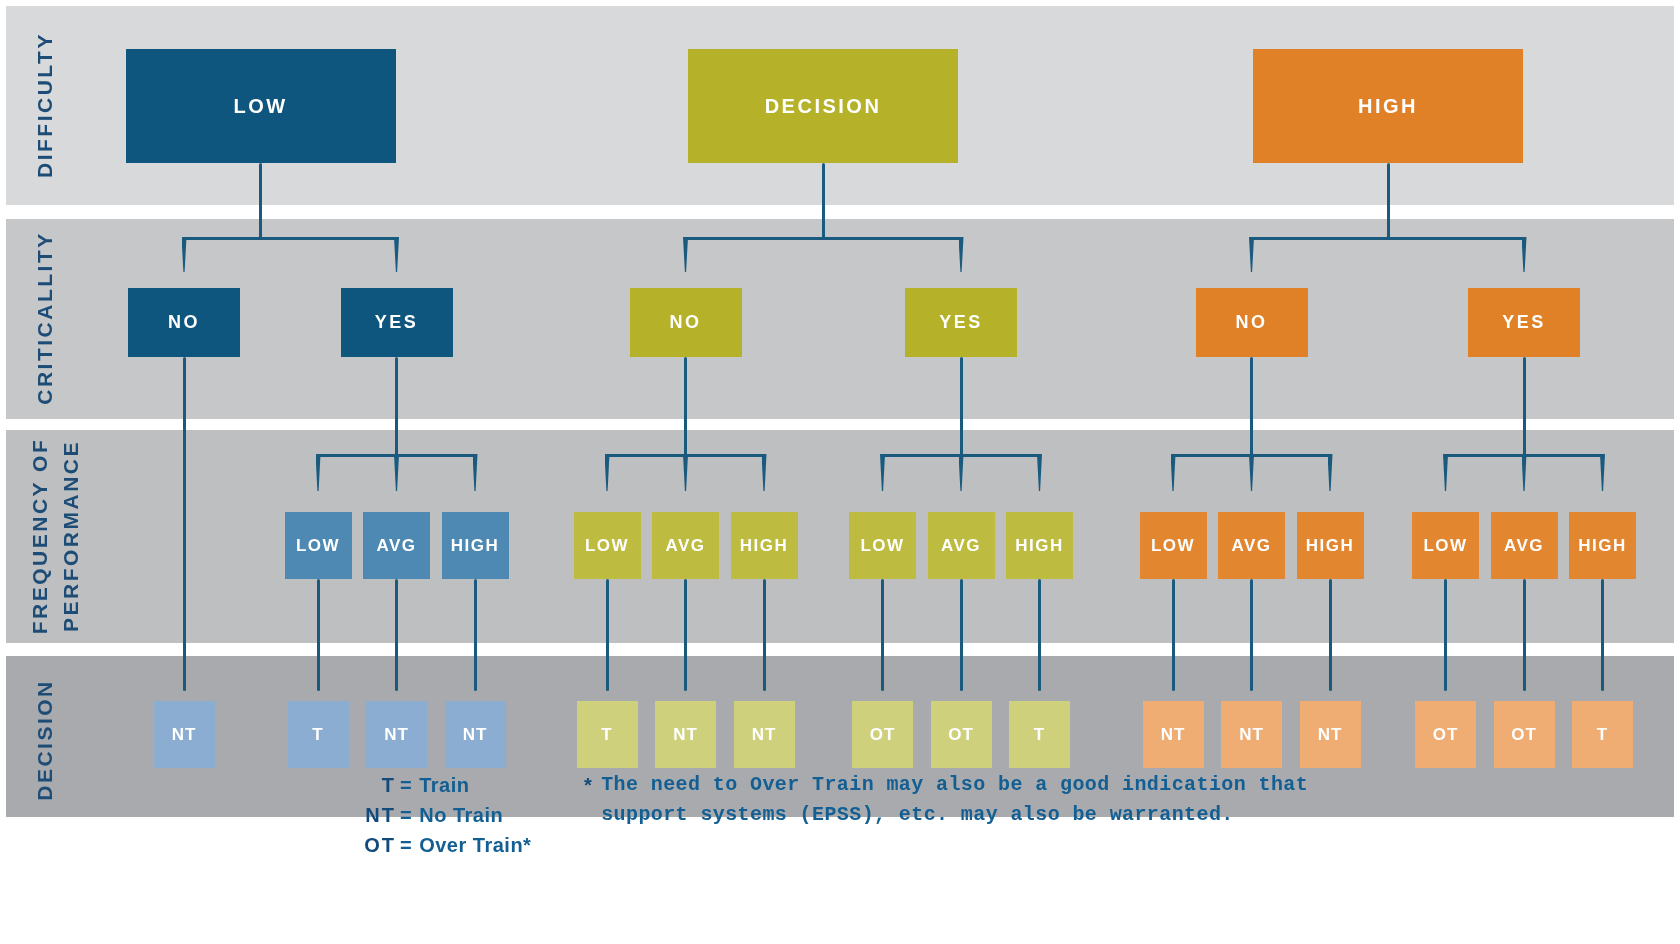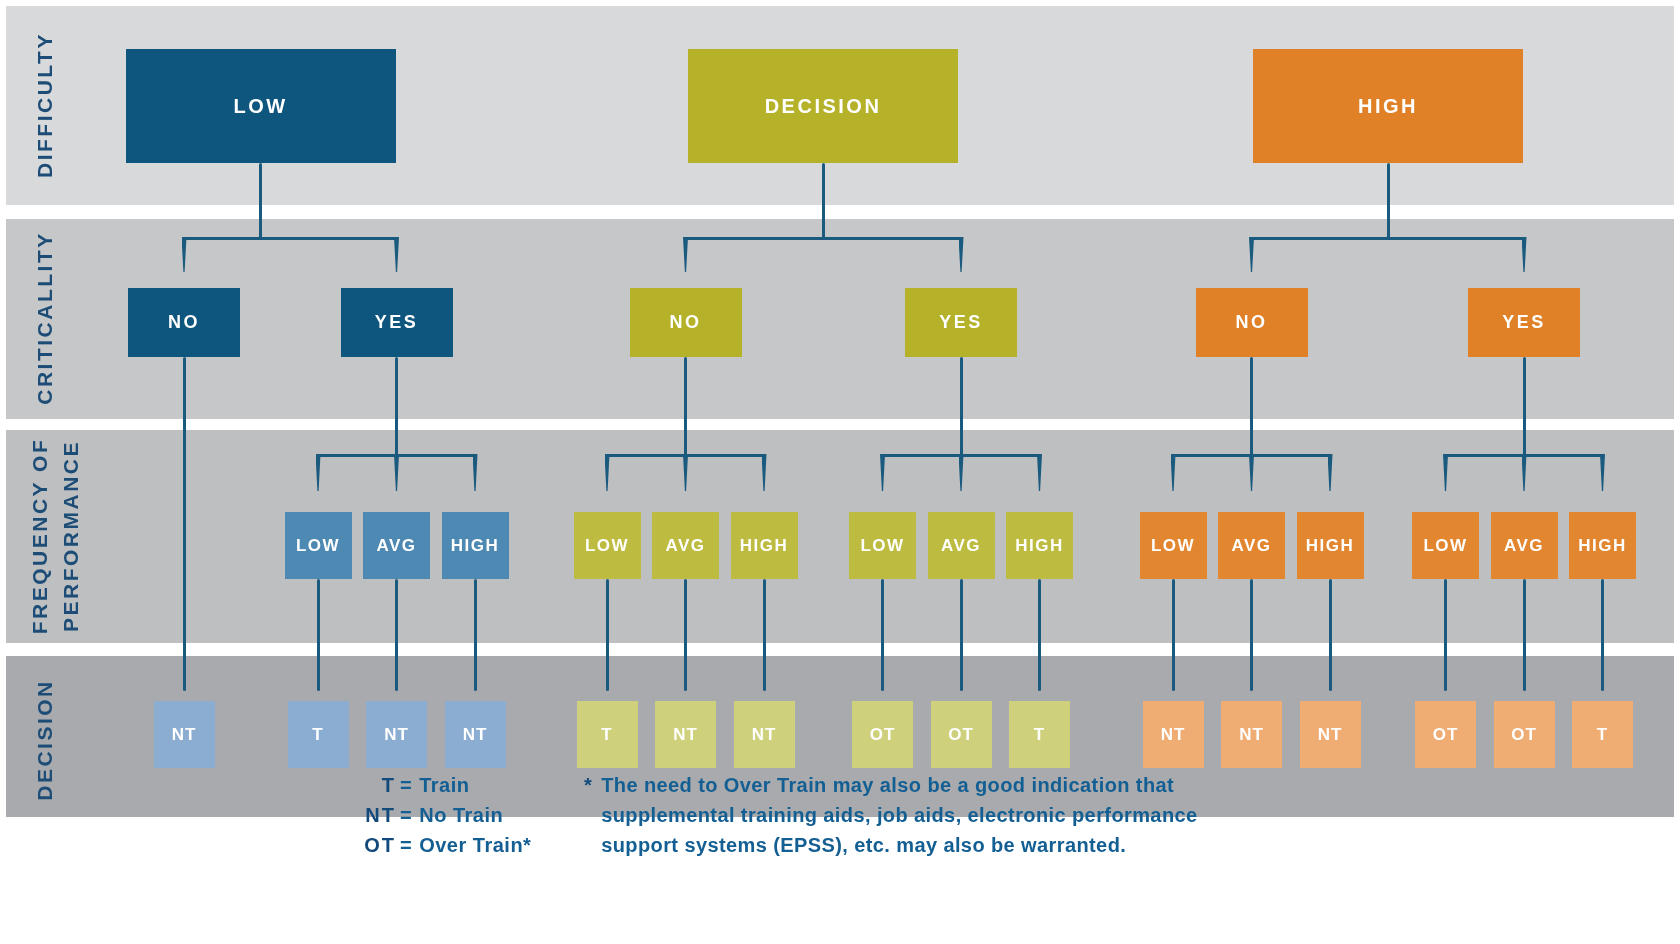--- a/index.html
+++ b/index.html
@@ -66,21 +66,21 @@
     position: absolute;
     left: 584px;
     top: 770px;
     color: var(--c-legend-text);
     font-size: 20px;
     font-weight: bold;
     letter-spacing: 0.4px;
     display: flex;
   }
   .fn-marker { color: var(--c-legend-abbr); margin-right: 9px; line-height: 30px; }
-  .fn-line { height: 30px; line-height: 30px; white-space: nowrap; }
+  .fn-line { height: 30px; line-height: 30px; white-space: nowrap; font-family: Liberation Mono, monospace; }
 </style>
 </head>
 <body>
 
 <div class="page" style="--c-line: #1a5a7e; --c-label: #1d4d77; --c-legend-abbr: #134a7c; --c-legend-text: #135f93;">
 
   <div class="band" style="top: 6px; height: 199px; background: rgb(216, 217, 218);"></div>
   <div class="band" style="top: 219px; height: 200px; background: rgb(198, 199, 201);"></div>
   <div class="band" style="top: 430px; height: 213px; background: rgb(189, 191, 193);"></div>
   <div class="band" style="top: 656px; height: 161px; background: rgb(168, 170, 173);"></div>
@@ -204,18 +204,17 @@
       <span class="legend-abbr">OT</span>
         <span class="legend-eq">=</span>
         <span>Over Train*</span>
     </div>
   </div>
 
   <div class="footnote">
     <span class="fn-marker">*</span>
     <div>
       <div class="fn-line">The need to Over Train may also be a good indication that</div>
-      <div class="fn-line">supplemental training aids, job aids, electronic performance</div>
       <div class="fn-line">support systems (EPSS), etc. may also be warranted.</div>
     </div>
   </div>
 
 </div>
 
 </body></html>

